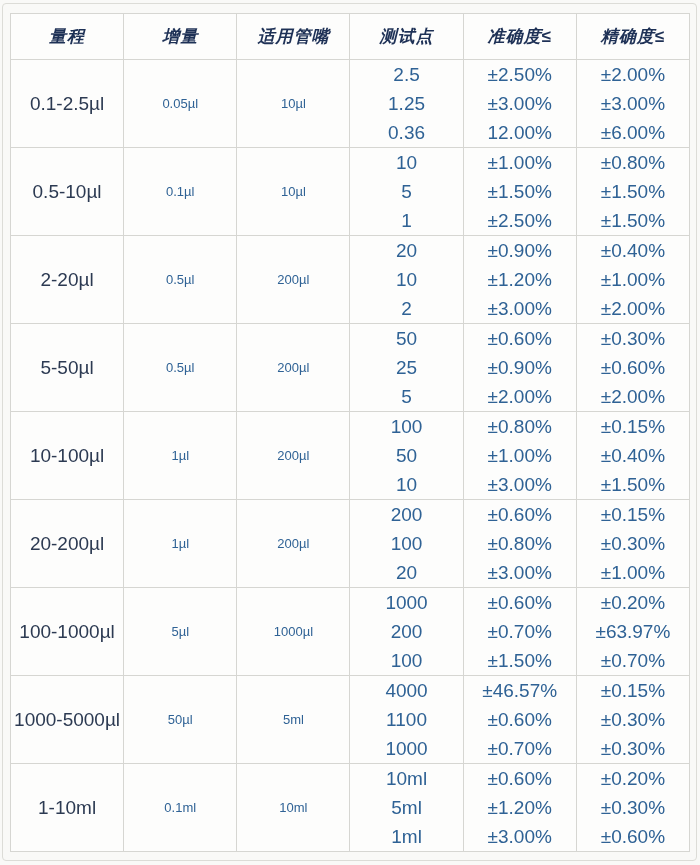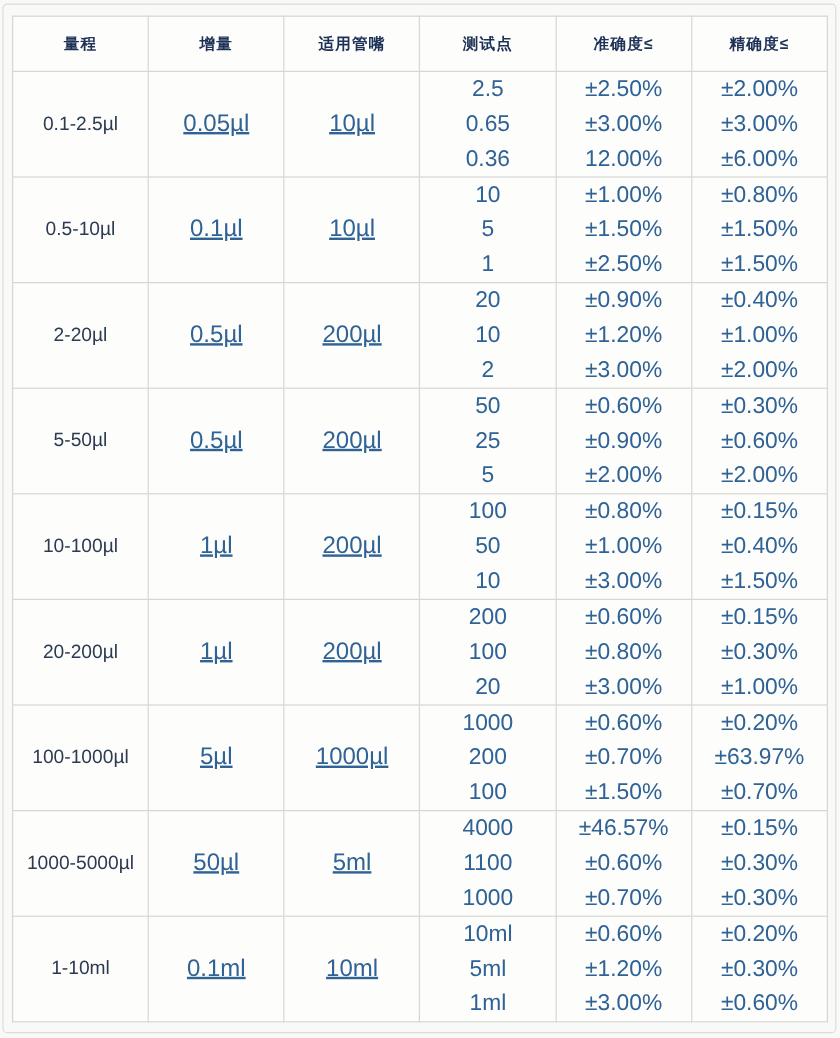--- a/index.html
+++ b/index.html
@@ -30,25 +30,26 @@
   }
   .spec th,.spec td{
     border:1px solid var(--cell-border);
     background:var(--cell-bg);
     text-align:center;vertical-align:middle;
     padding:0;
   }
   .spec thead tr{height:46px;}
   .spec tbody tr{height:88px;}
   .spec th{
-    font-size:13px;font-weight:bold;color:var(--header-text);
+    font-size:17px;font-weight:bold;color:var(--header-text);
     letter-spacing:1px;
-  }
-  td.c-range{font-size:16px;color:var(--range-text);}
-  td.c-val{font-size:20px;color:var(--value-text);text-decoration:underline;}
+    font-style:italic;
+  }
+  td.c-range{font-size:19px;color:var(--range-text);}
+  td.c-val{font-size:13px;color:var(--value-text);}
   td.c-multi{font-size:19px;color:var(--value-text);}
   td.c-multi div{line-height:29px;}
 </style>
 </head>
 <body>
 
 <div class="outer-panel"></div>
 
 <table class="spec">
   <thead>
@@ -62,21 +63,21 @@
     </tr>
   </thead>
   <tbody>
 
     <tr>
       <td class="c-range">0.1-2.5µl</td>
       <td class="c-val">0.05µl</td>
       <td class="c-val">10µl</td>
       <td class="c-multi">
         <div>2.5</div>
-        <div>0.65</div>
+        <div>1.25</div>
         <div>0.36</div>
       </td>
       <td class="c-multi">
         <div>±2.50%</div>
         <div>±3.00%</div>
         <div>12.00%</div>
       </td>
       <td class="c-multi">
         <div>±2.00%</div>
         <div>±3.00%</div>

